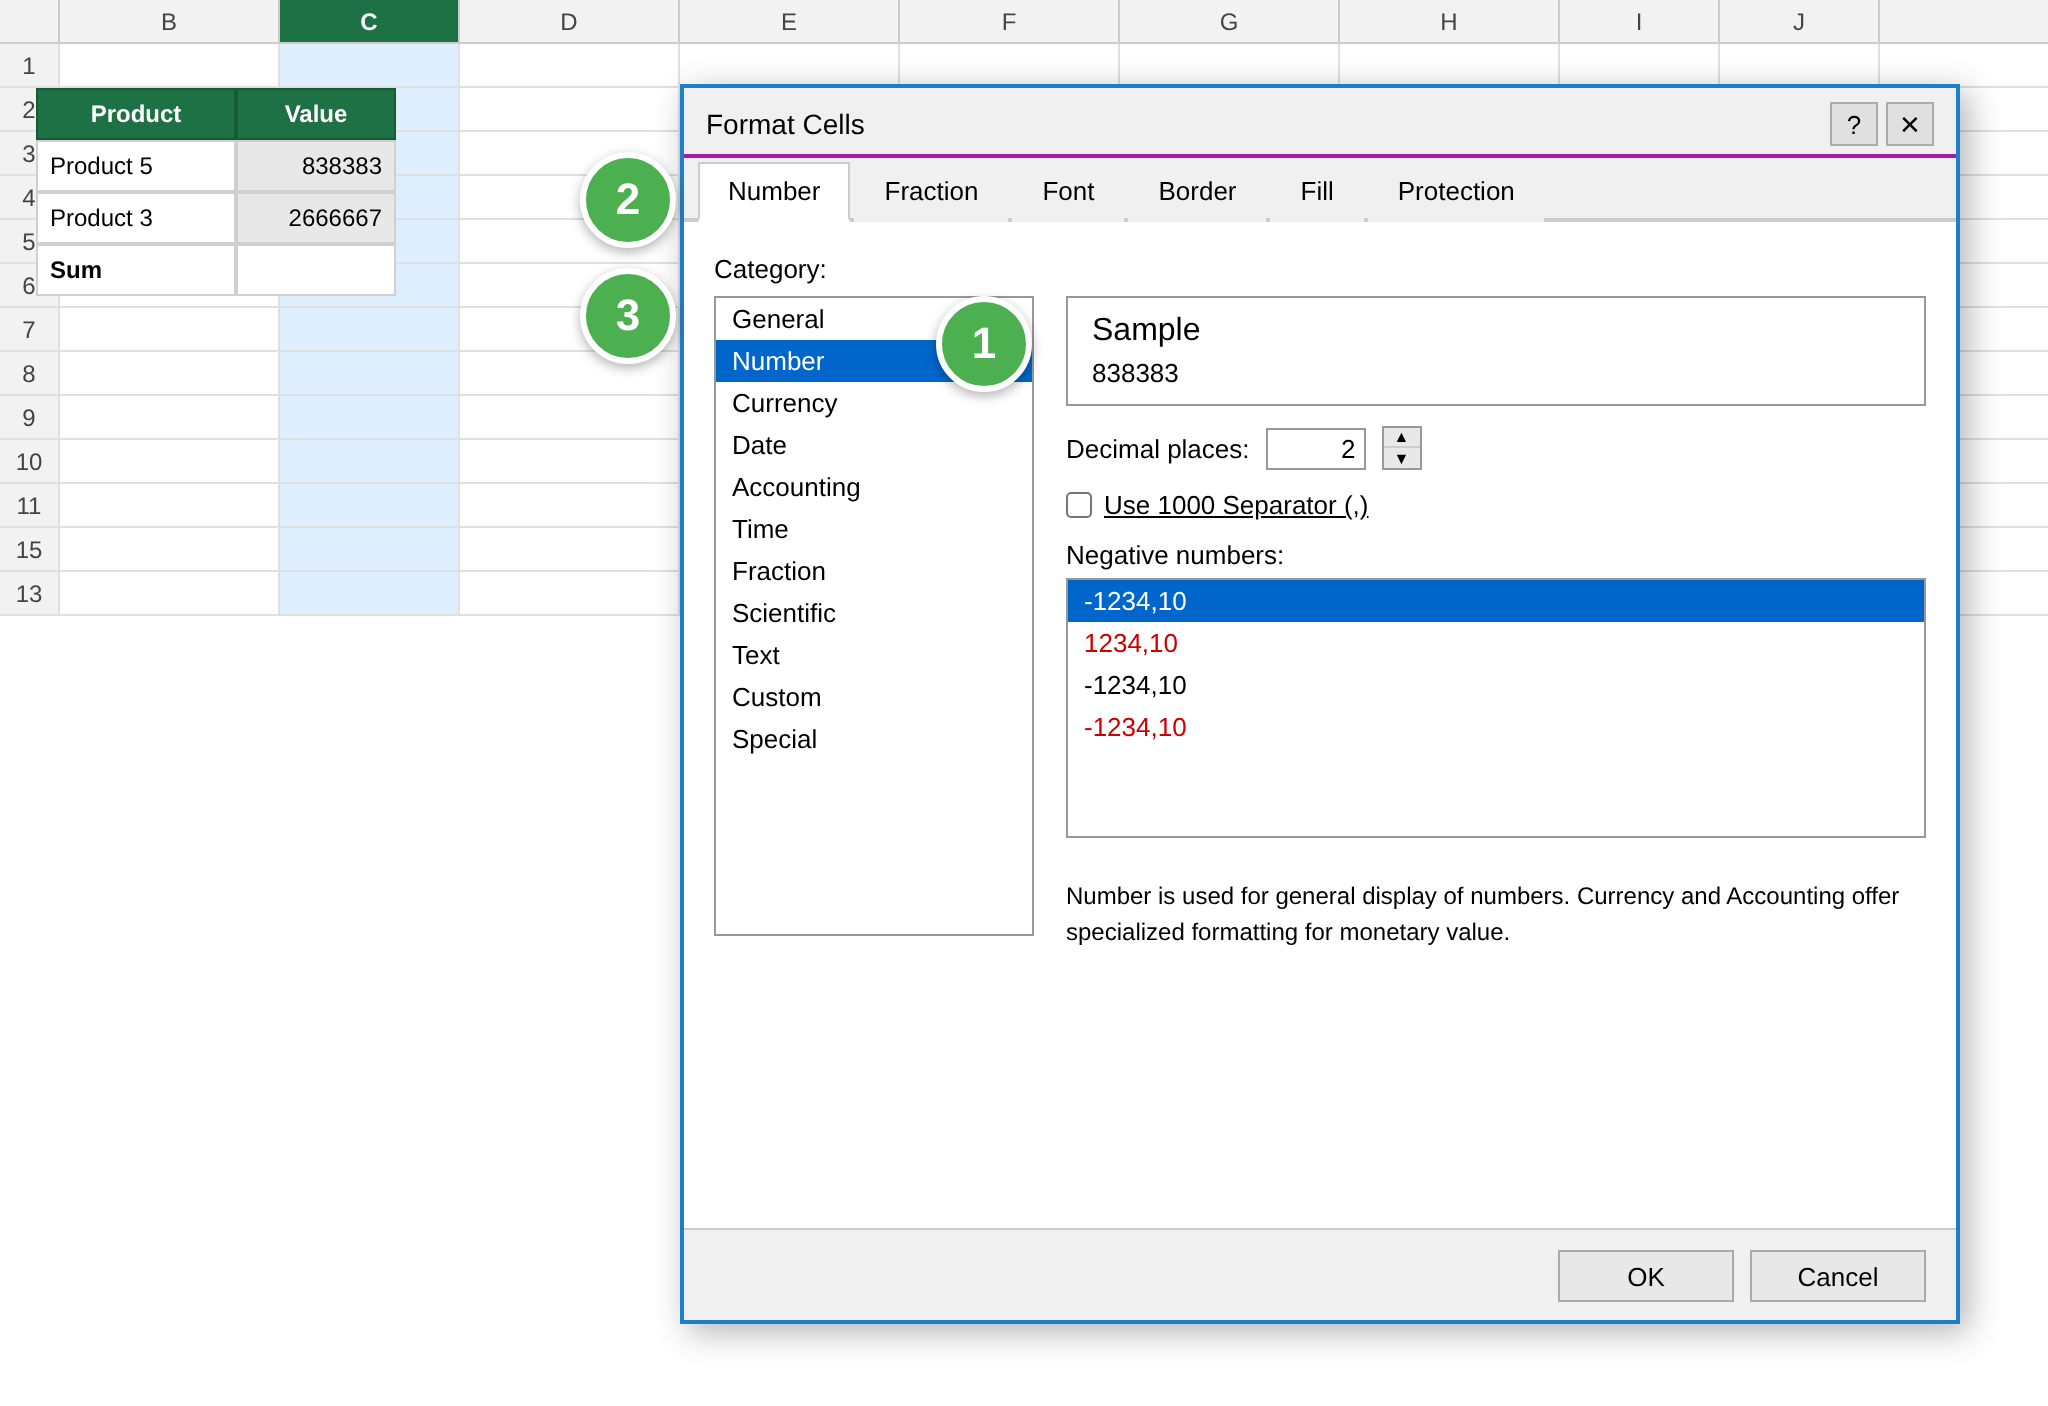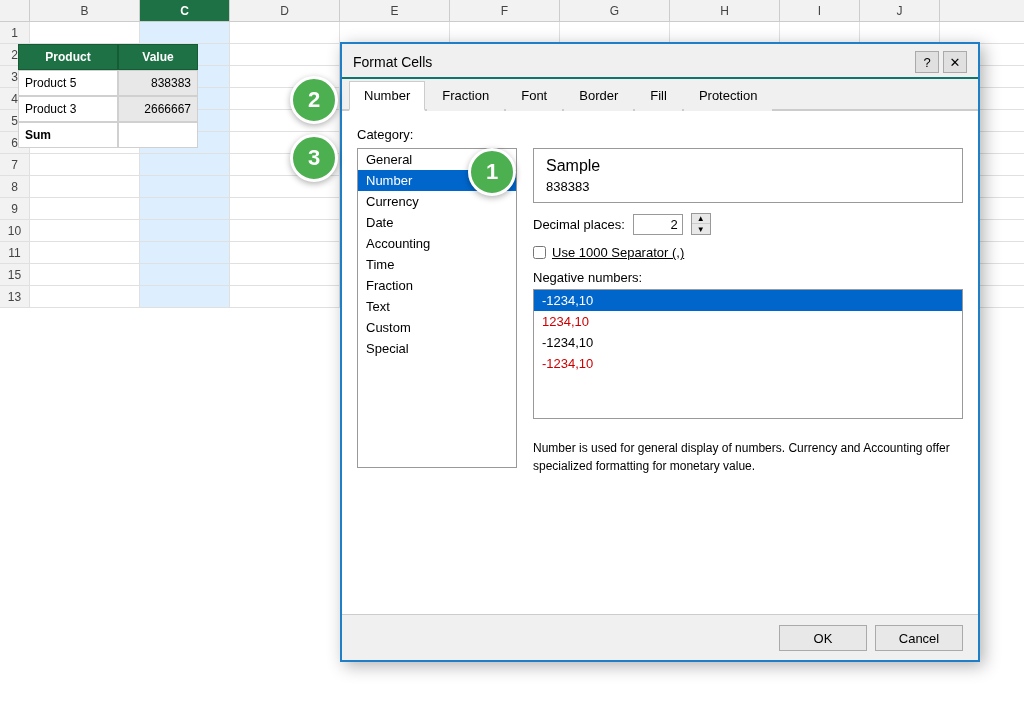--- a/index.html
+++ b/index.html
@@ -158,21 +158,21 @@
     .badge-2 { top: 76px; left: 290px; z-index: 20; }
     .badge-3 { top: 134px; left: 290px; z-index: 20; }
 
     
     .dialog {
       position: absolute;
       top: 42px;
       left: 340px;
       width: 640px;
       height: 620px;
-      background: #0f766e;
+      background: #a21caf;
       border: 1px solid #999;
       box-shadow: 4px 4px 16px rgba(0,0,0,0.3);
       display: flex;
       flex-direction: column;
       pointer-events: all;
       z-index: 10;
     }
 
     .dialog-titlebar {
       display: flex;
@@ -637,20 +637,21 @@
     <div class="dialog-two-col">
 
       <div class="category-list-wrap">
         <div class="category-item">General</div>
         <div class="category-item selected">Number</div>
         <div class="category-item">Currency</div>
         <div class="category-item">Date</div>
         <div class="category-item">Accounting</div>
         <div class="category-item">Time</div>
         <div class="category-item">Fraction</div>
+        <div class="category-item">Scientific</div>
         <div class="category-item">Text</div>
         <div class="category-item">Custom</div>
         <div class="category-item">Special</div>
       </div>
 
       <div class="right-panel">
 
         <div class="sample-box">
           <div class="sample-label">Sample</div>
           <div class="sample-value">838383</div>

